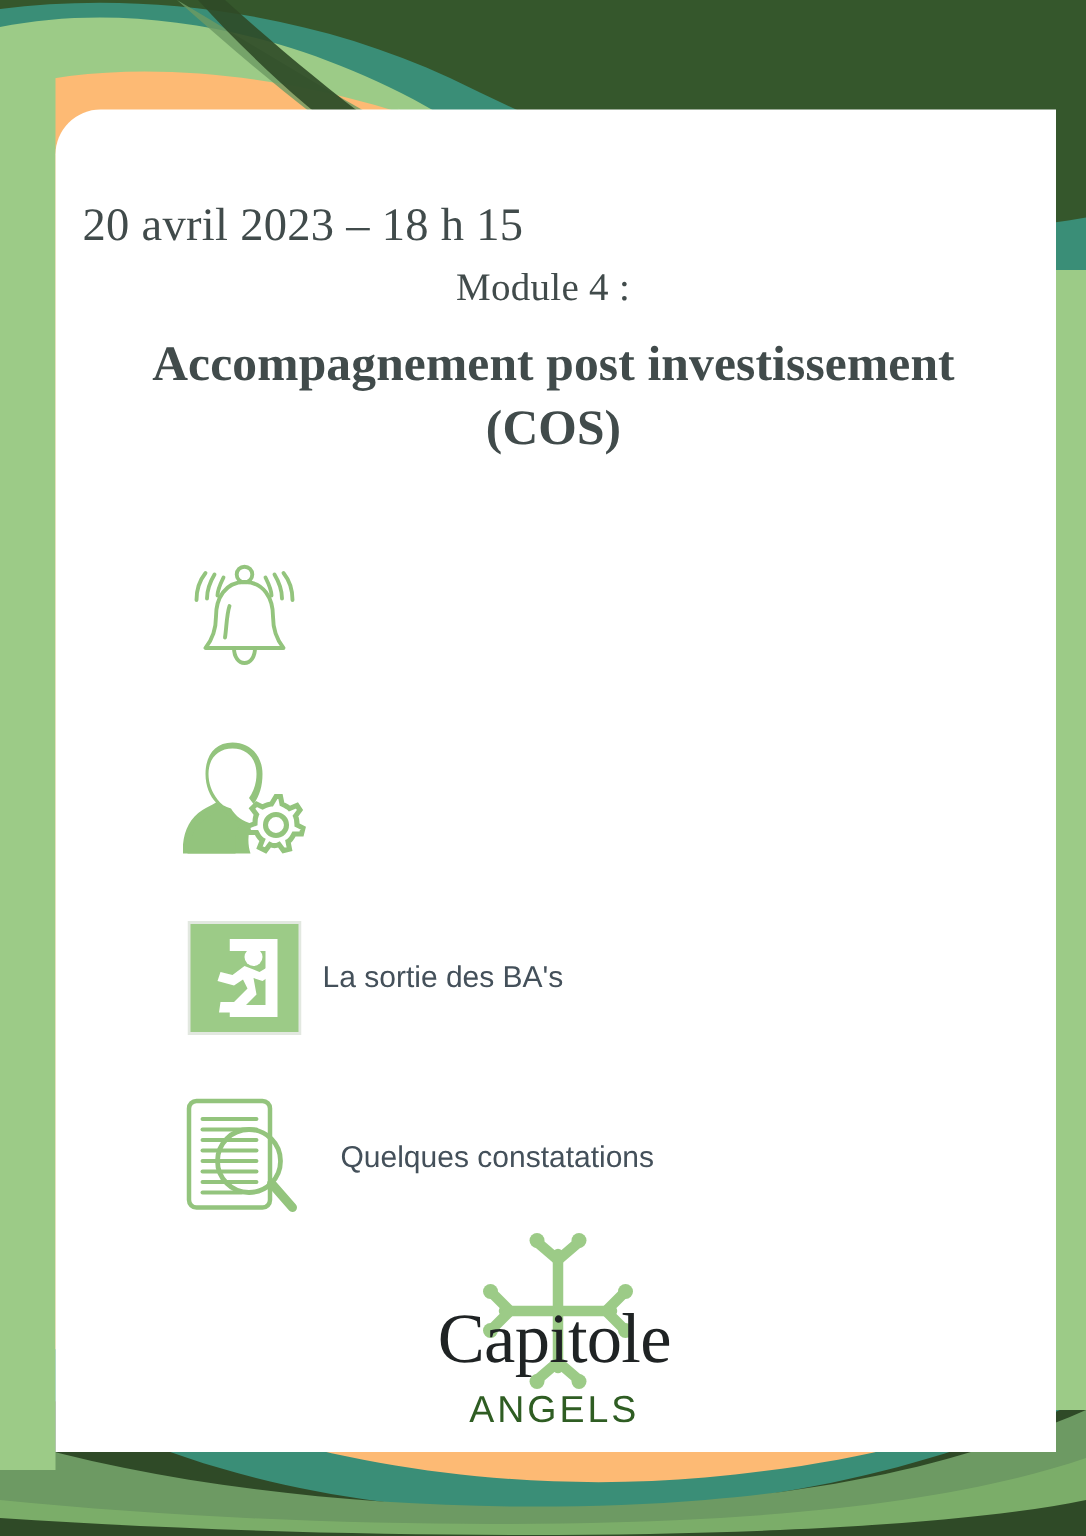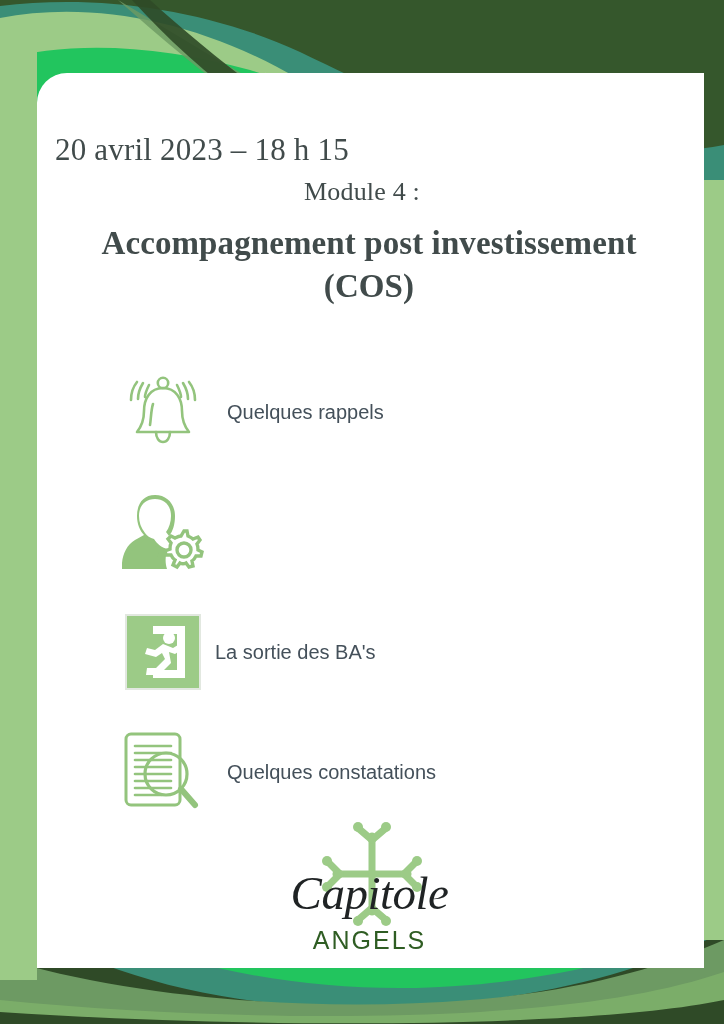--- a/index.html
+++ b/index.html
@@ -11,21 +11,21 @@
     width: 724px;
     height: 1024px;
     overflow: hidden;
     font-family: "Liberation Sans", sans-serif;
   }
 
   #slide {
     position: relative;
     width: 724px;
     height: 1024px;
-    background: #22c55e;
+    background: #fdba74;
     overflow: hidden;
   }
 
   
   .wave-layer {
     position: absolute;
     left: 0;
     top: 0;
     width: 724px;
     height: 1024px;
@@ -123,21 +123,20 @@
     top: 0px;
     width: 116px;
     height: 104px;
   }
   #logo-script {
     position: absolute;
     left: 0;
     top: 44px;
     width: 175px;
     font-family: "Liberation Serif", serif;
-    font-style: italic;
     font-size: 47px;
     color: #1f2324;
     letter-spacing: -0.5px;
     text-align: center;
   }
   #logo-angels {
     position: absolute;
     left: 0;
     top: 104px;
     width: 175px;
@@ -205,21 +204,20 @@
           <path d="M33 58 C33 64 36 68 40 68 C44 68 47 64 47 58"></path>
           <path d="M30 30 C28 36 28 45 27 51"></path>
           <path d="M14 8 C10 13 8 20 8 26"></path>
           <path d="M20 9 C17 14 15 20 15 25"></path>
           <path d="M26 11 C24 15 22 19 22 23"></path>
           <path d="M66 8 C70 13 72 20 72 26"></path>
           <path d="M60 9 C63 14 65 20 65 25"></path>
           <path d="M54 11 C56 15 58 19 58 23"></path>
         </svg>
       </div>
-      <div class="agenda-label">Quelques rappels</div>
     </div>
 
     <div class="agenda-row row-1">
       <div class="agenda-icon">
         <svg width="84" height="82" viewBox="0 0 84 82" xmlns="http://www.w3.org/2000/svg">
           <g fill="#93c47d">
             <path d="M34 4 C22 4 16 13 16 25 C16 33 19 40 23 44 C20 46 17 47 14 49 C6 54 2 62 1 72 L1 78 L46 78 C44 72 44 64 47 58 C41 57 36 53 33 48 C29 47 26 45 24 42 C20 37 18 31 18 25 C18 15 24 8 34 8 C44 8 50 15 50 25 C50 31 48 37 45 41 L48 45 C52 40 54 33 54 25 C54 13 46 4 34 4 Z"></path>
             <path d="M26 46 C29 52 34 56 40 57 C38 60 36 64 36 68 L36 78 L4 78 C5 66 11 57 20 52 C22 50 24 48 26 46 Z"></path>
           </g>
           <g fill="none" stroke="#93c47d" stroke-width="3.4">

